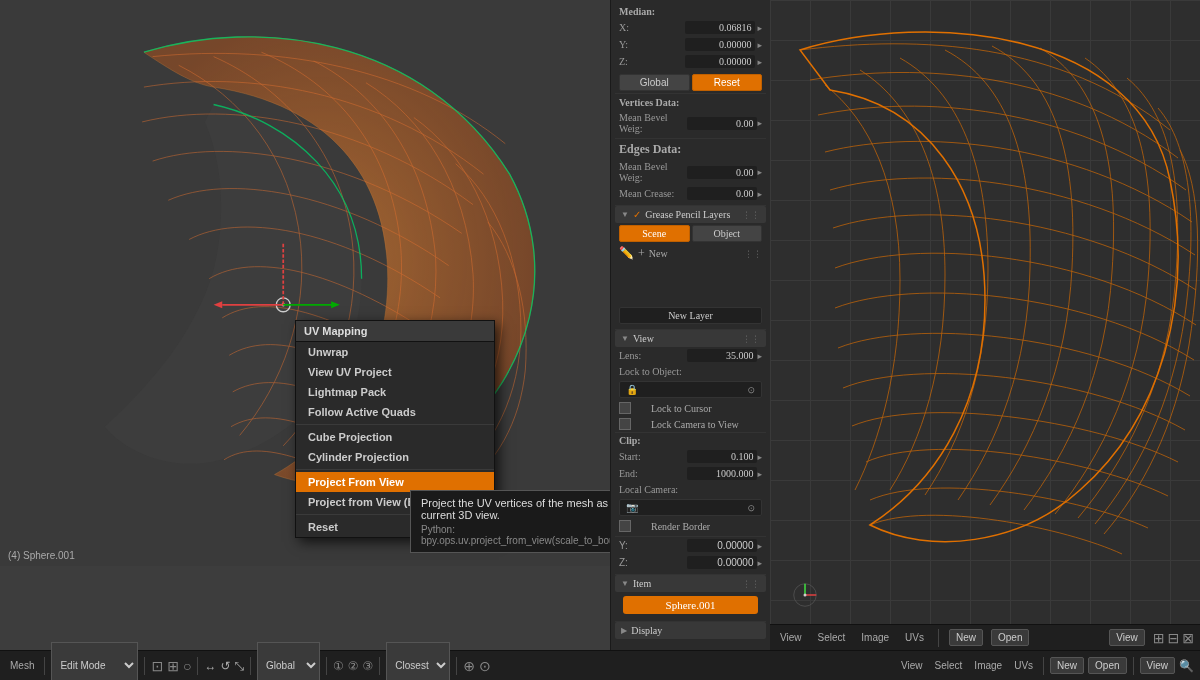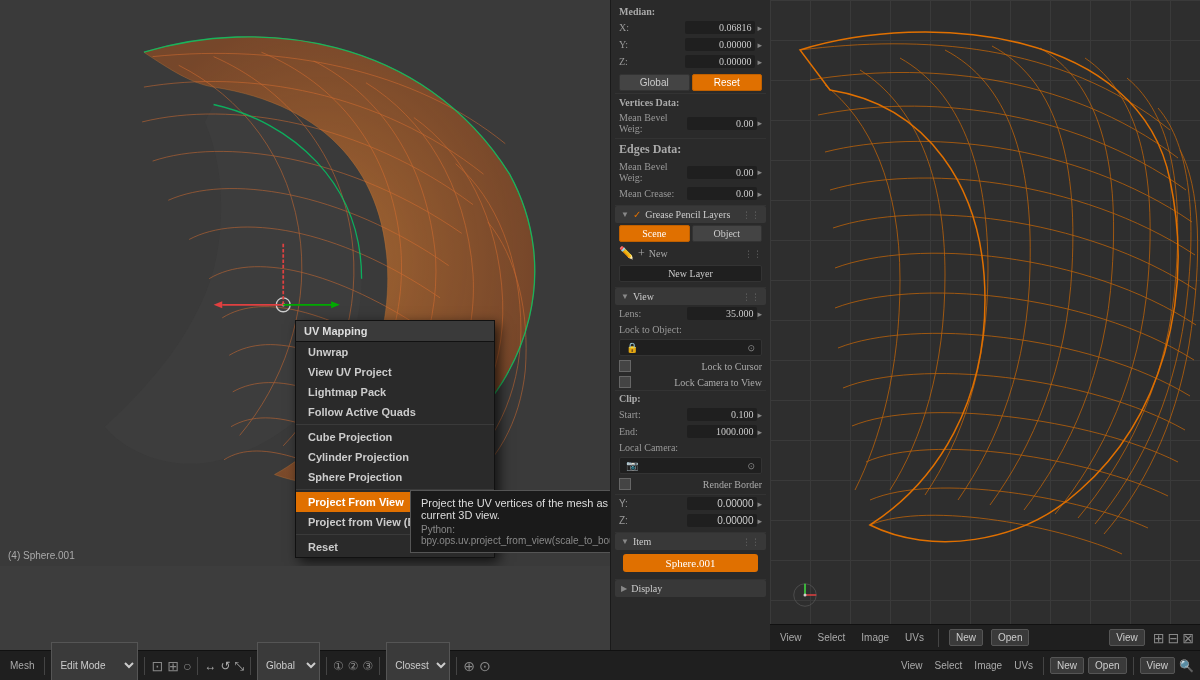--- a/index.html
+++ b/index.html
@@ -187,21 +187,20 @@
       color: #fff;
       border-color: #c06000;
     }
     .prop-checkbox-row {
       display: flex;
       align-items: center;
       gap: 20px;
       padding: 2px 4px;
       font-size: 10px;
       color: #aaa;
-      justify-content: space-between;
     }
     .prop-checkbox {
       width: 12px;
       height: 12px;
       background: #444;
       border: 1px solid #666;
       display: inline-block;
     }
     .prop-input-field {
       background: #1f1f1f;
@@ -354,21 +353,20 @@
 
     <div class="context-menu">
       <div class="context-menu-title">UV Mapping</div>
       <div class="context-menu-item">Unwrap</div>
       <div class="context-menu-item">View UV Project</div>
       <div class="context-menu-item">Lightmap Pack</div>
       <div class="context-menu-item">Follow Active Quads</div>
       <div class="context-menu-separator"></div>
       <div class="context-menu-item">Cube Projection</div>
       <div class="context-menu-item">Cylinder Projection</div>
-      <div class="context-menu-item">Sphere Projection</div>
       <div class="context-menu-separator"></div>
       <div class="context-menu-item active">Project From View</div>
       <div class="context-menu-item">Project from View (Bo...</div>
       <div class="context-menu-separator"></div>
       <div class="context-menu-item">Reset</div>
     </div>
 
     <div class="tooltip-box">
       <div class="tooltip-title">Project the UV vertices of the mesh as seen in current 3D view.</div>
       <div class="tooltip-python">Python: bpy.ops.uv.project_from_view(scale_to_bounds=False)</div>
@@ -444,21 +442,21 @@
         <div class="prop-btn-group">
           <div class="prop-btn active">Scene</div>
           <div class="prop-btn">Object</div>
         </div>
         <div class="prop-row" style="gap:4px;">
           <span style="color:#aaa;font-size:12px;">✏️</span>
           <span style="color:#aaa;font-size:12px;">+</span>
           <span style="color:#aaa;">New</span>
           <span style="margin-left:auto;color:#666;font-size:9px;">⋮⋮</span>
         </div>
-        <div style="padding:2px 4px;">
+        <div style="padding:2px 4px;margin-top:42px;">
           <div class="prop-input-field">New Layer</div>
         </div>
       </div>
 
       <div class="prop-section" style="border-top:1px solid #333;margin-top:3px;">
         <div class="prop-header">
           <span class="arrow">▼</span>
           <span style="font-size:10px;">View</span>
           <span style="margin-left:auto;color:#666;font-size:9px;">⋮⋮</span>
         </div>

